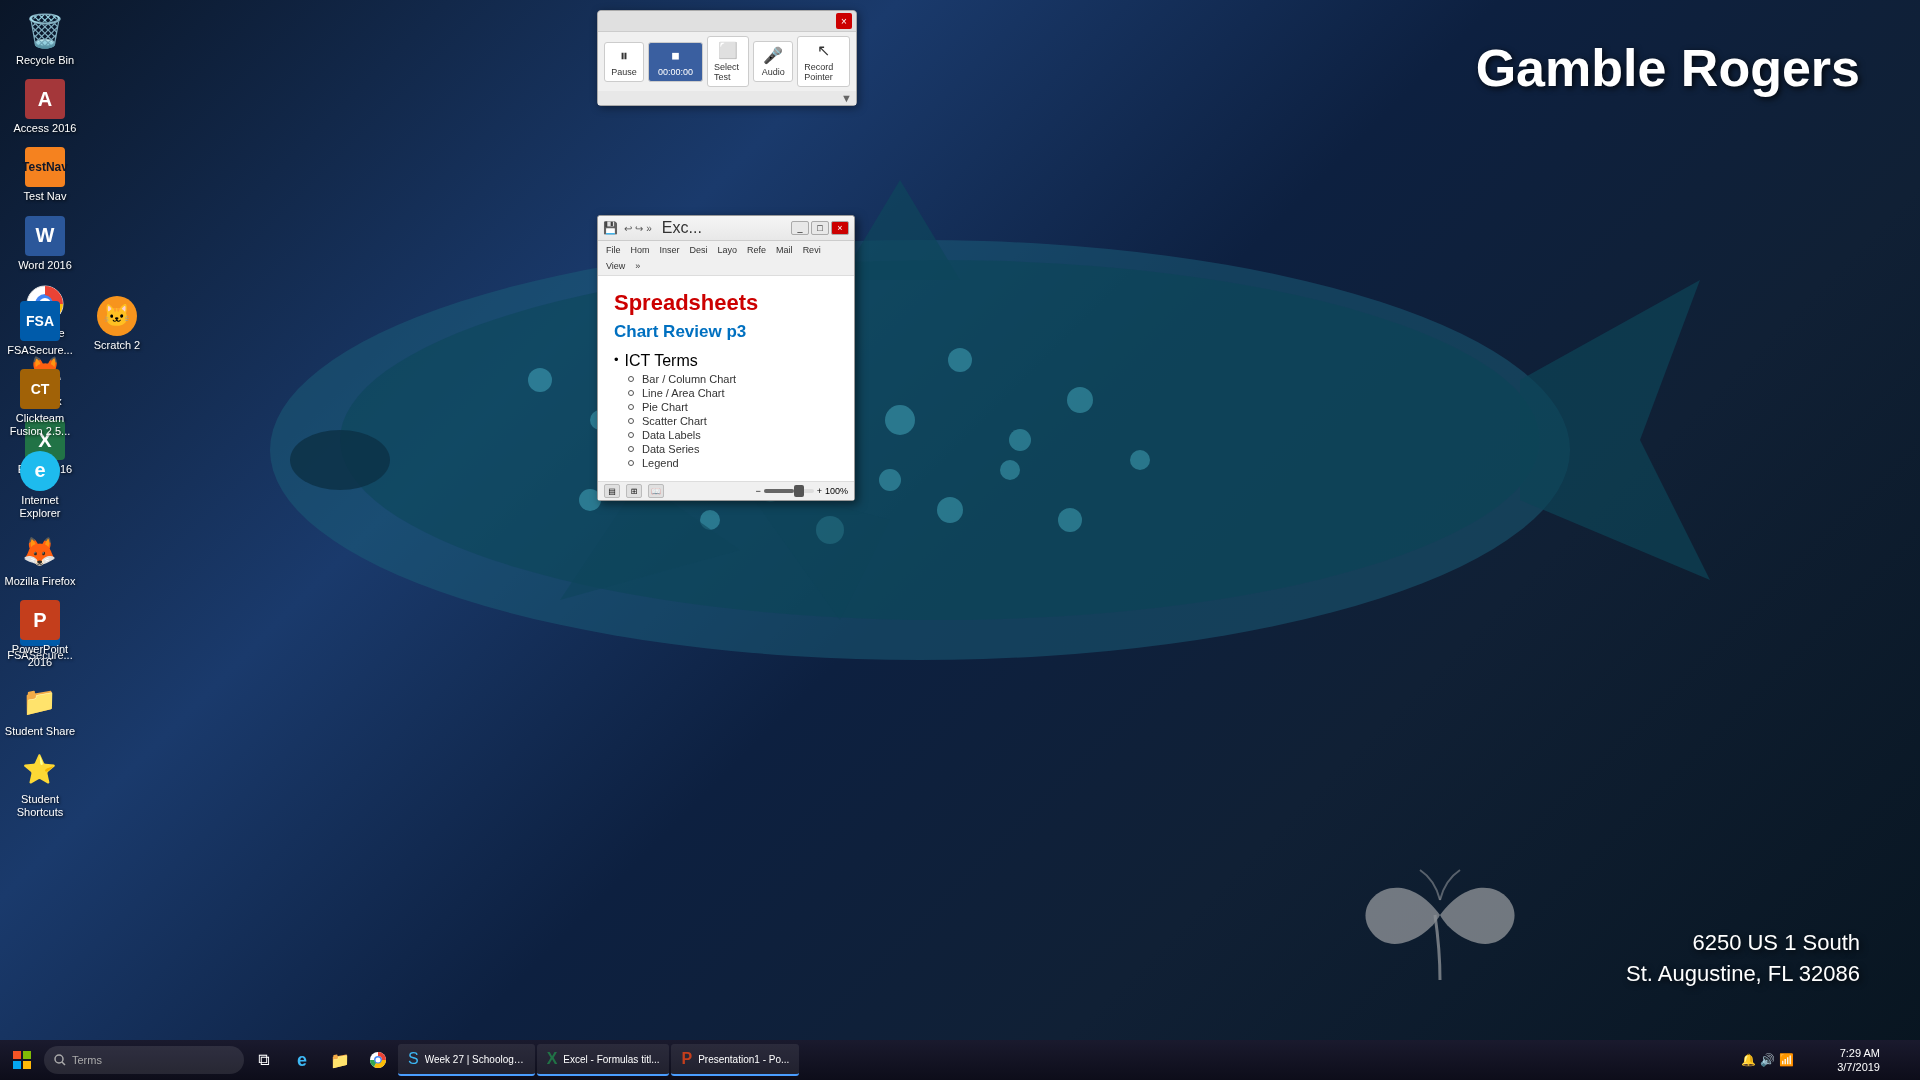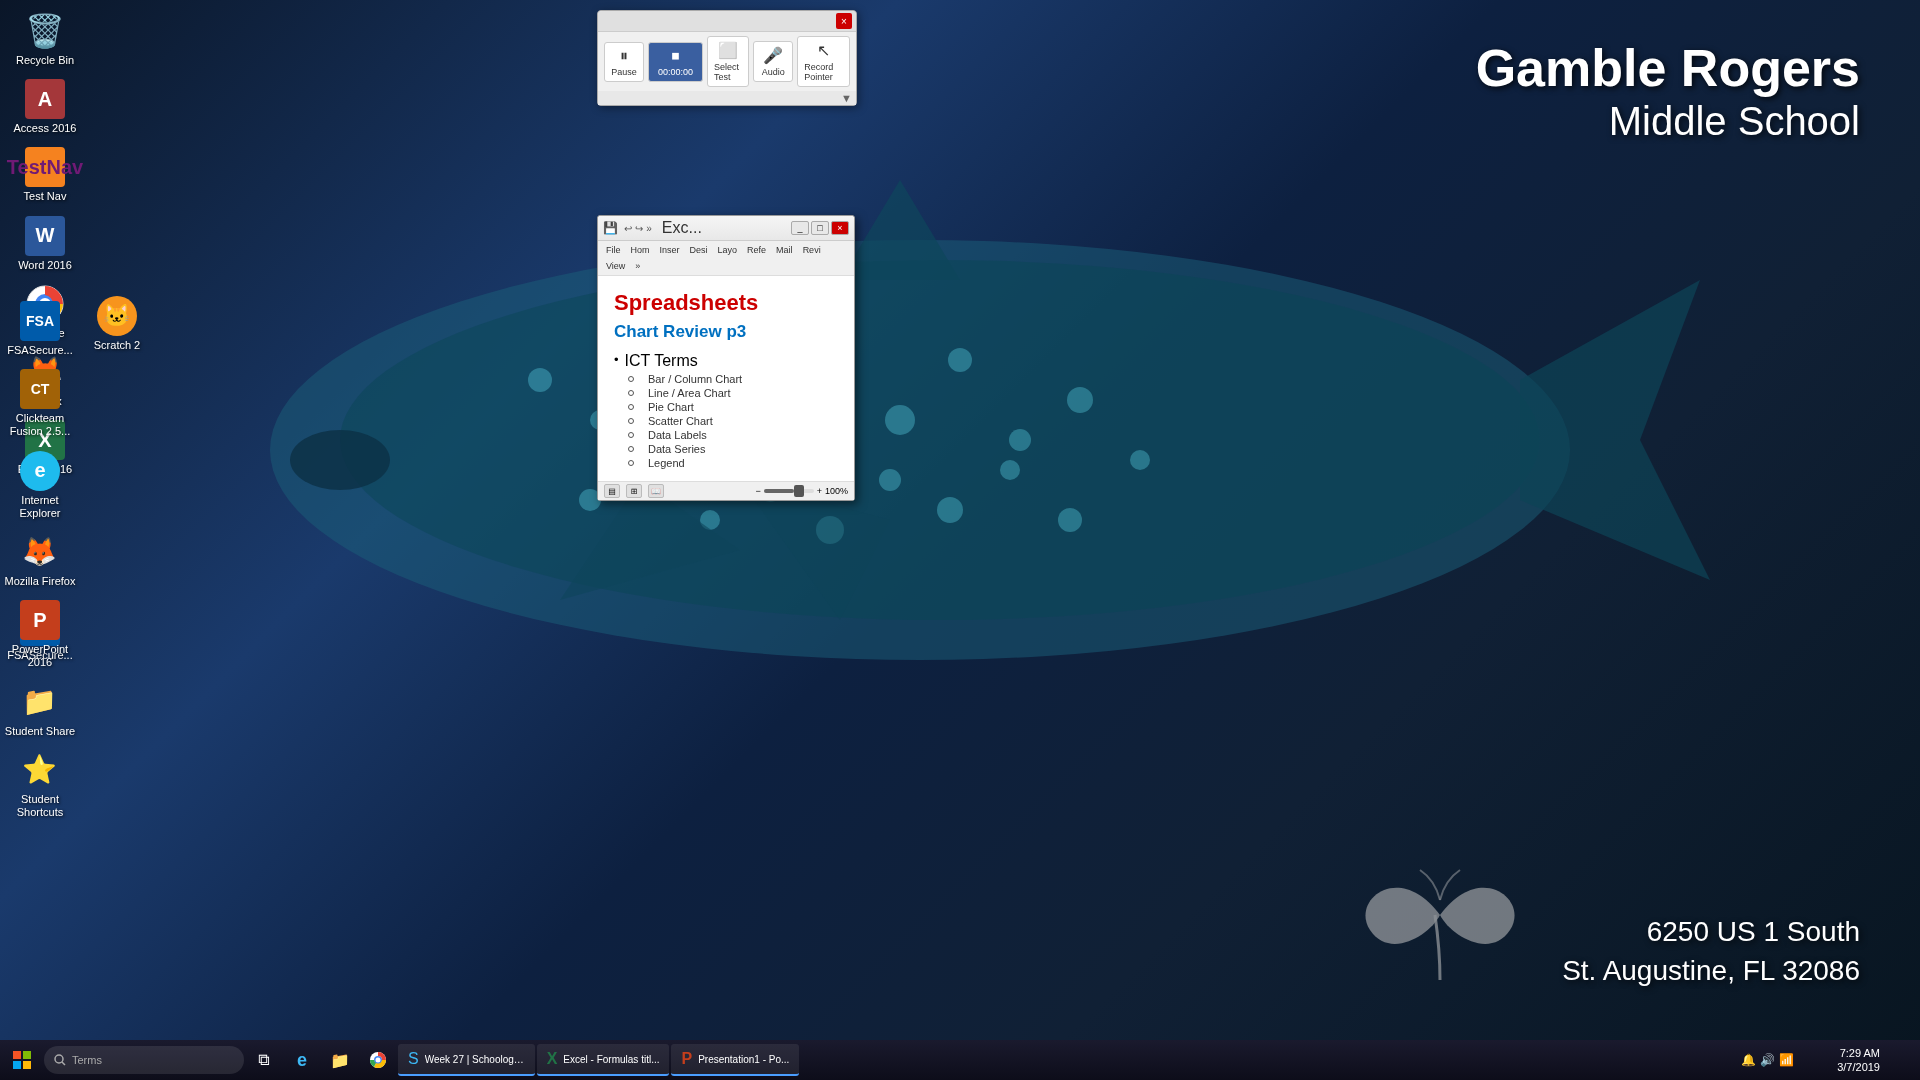--- a/index.html
+++ b/index.html
@@ -59,21 +59,21 @@
       position: absolute;
       bottom: 90px;
       right: 60px;
       text-align: right;
       color: white;
       z-index: 5;
       text-shadow: 2px 2px 6px rgba(0,0,0,0.8);
     }
 
     .school-address-line {
-      font-size: 28px;
+      font-size: 22px;
       line-height: 1.4;
     }
 
     
     .desktop-icons {
       position: absolute;
       top: 0;
       left: 0;
       z-index: 10;
       display: flex;
@@ -279,21 +279,21 @@
       list-style: none;
       padding-left: 14px;
     }
 
     .ppt-sub-item {
       font-size: 11px;
       color: #333;
       margin-bottom: 2px;
       display: flex;
       align-items: center;
-      gap: 14px;
+      gap: 8px;
     }
 
     .ppt-sub-bullet {
       display: inline-block;
       width: 6px;
       height: 6px;
       border: 1px solid #555;
       border-radius: 50%;
       flex-shrink: 0;
     }
@@ -467,21 +467,20 @@
   <ellipse cx="200" cy="360" rx="50" ry="30" fill="#0a3040" opacity="0.8"></ellipse>
 
   <path d="M700 180 L760 80 L820 180 Z" fill="#0d4a5c" opacity="0.7"></path>
 
   <path d="M500 380 L420 500 L600 450 Z" fill="#0d4a5c" opacity="0.6"></path>
   <path d="M600 380 L700 520 L750 420 Z" fill="#0d4a5c" opacity="0.5"></path>
 </svg>
 
 <div class="school-branding">
   <div class="school-name-main">Gamble Rogers</div>
-  <div class="school-name-sub">Middle School</div>
 </div>
 
 <div class="school-address">
   <div class="school-address-line">6250 US 1 South</div>
   <div class="school-address-line">St. Augustine, FL 32086</div>
 </div>
 
 <svg class="manta-logo" viewBox="0 0 200 150" xmlns="http://www.w3.org/2000/svg">
   <path d="M100 75 C60 20, 10 60, 30 90 C50 120, 90 95, 100 75 Z" fill="#c0c0c0" opacity="0.8"></path>
   <path d="M100 75 C140 20, 190 60, 170 90 C150 120, 110 95, 100 75 Z" fill="#c0c0c0" opacity="0.8"></path>
@@ -496,21 +495,21 @@
     <div class="icon-img icon-recycle" style="font-size:32px;">🗑️</div>
     <span class="icon-label">Recycle Bin</span>
   </div>
 
   <div class="desktop-icon">
     <div class="icon-img icon-access" style="color:white;font-weight:bold;font-size:20px;">A</div>
     <span class="icon-label">Access 2016</span>
   </div>
 
   <div class="desktop-icon">
-    <div class="icon-img" style="background:#f5821f;color:#701a75;font-weight:bold;font-size:20px;">TestNav</div>
+    <div class="icon-img" style="background:#f5821f;color:#0f172a;font-weight:bold;font-size:12px;">TestNav</div>
     <span class="icon-label">Test Nav</span>
   </div>
 
   <div class="desktop-icon">
     <div class="icon-img icon-word" style="color:white;font-weight:bold;font-size:20px;">W</div>
     <span class="icon-label">Word 2016</span>
   </div>
 
   <div class="desktop-icon">
     <div class="icon-img" style="position:relative;">

